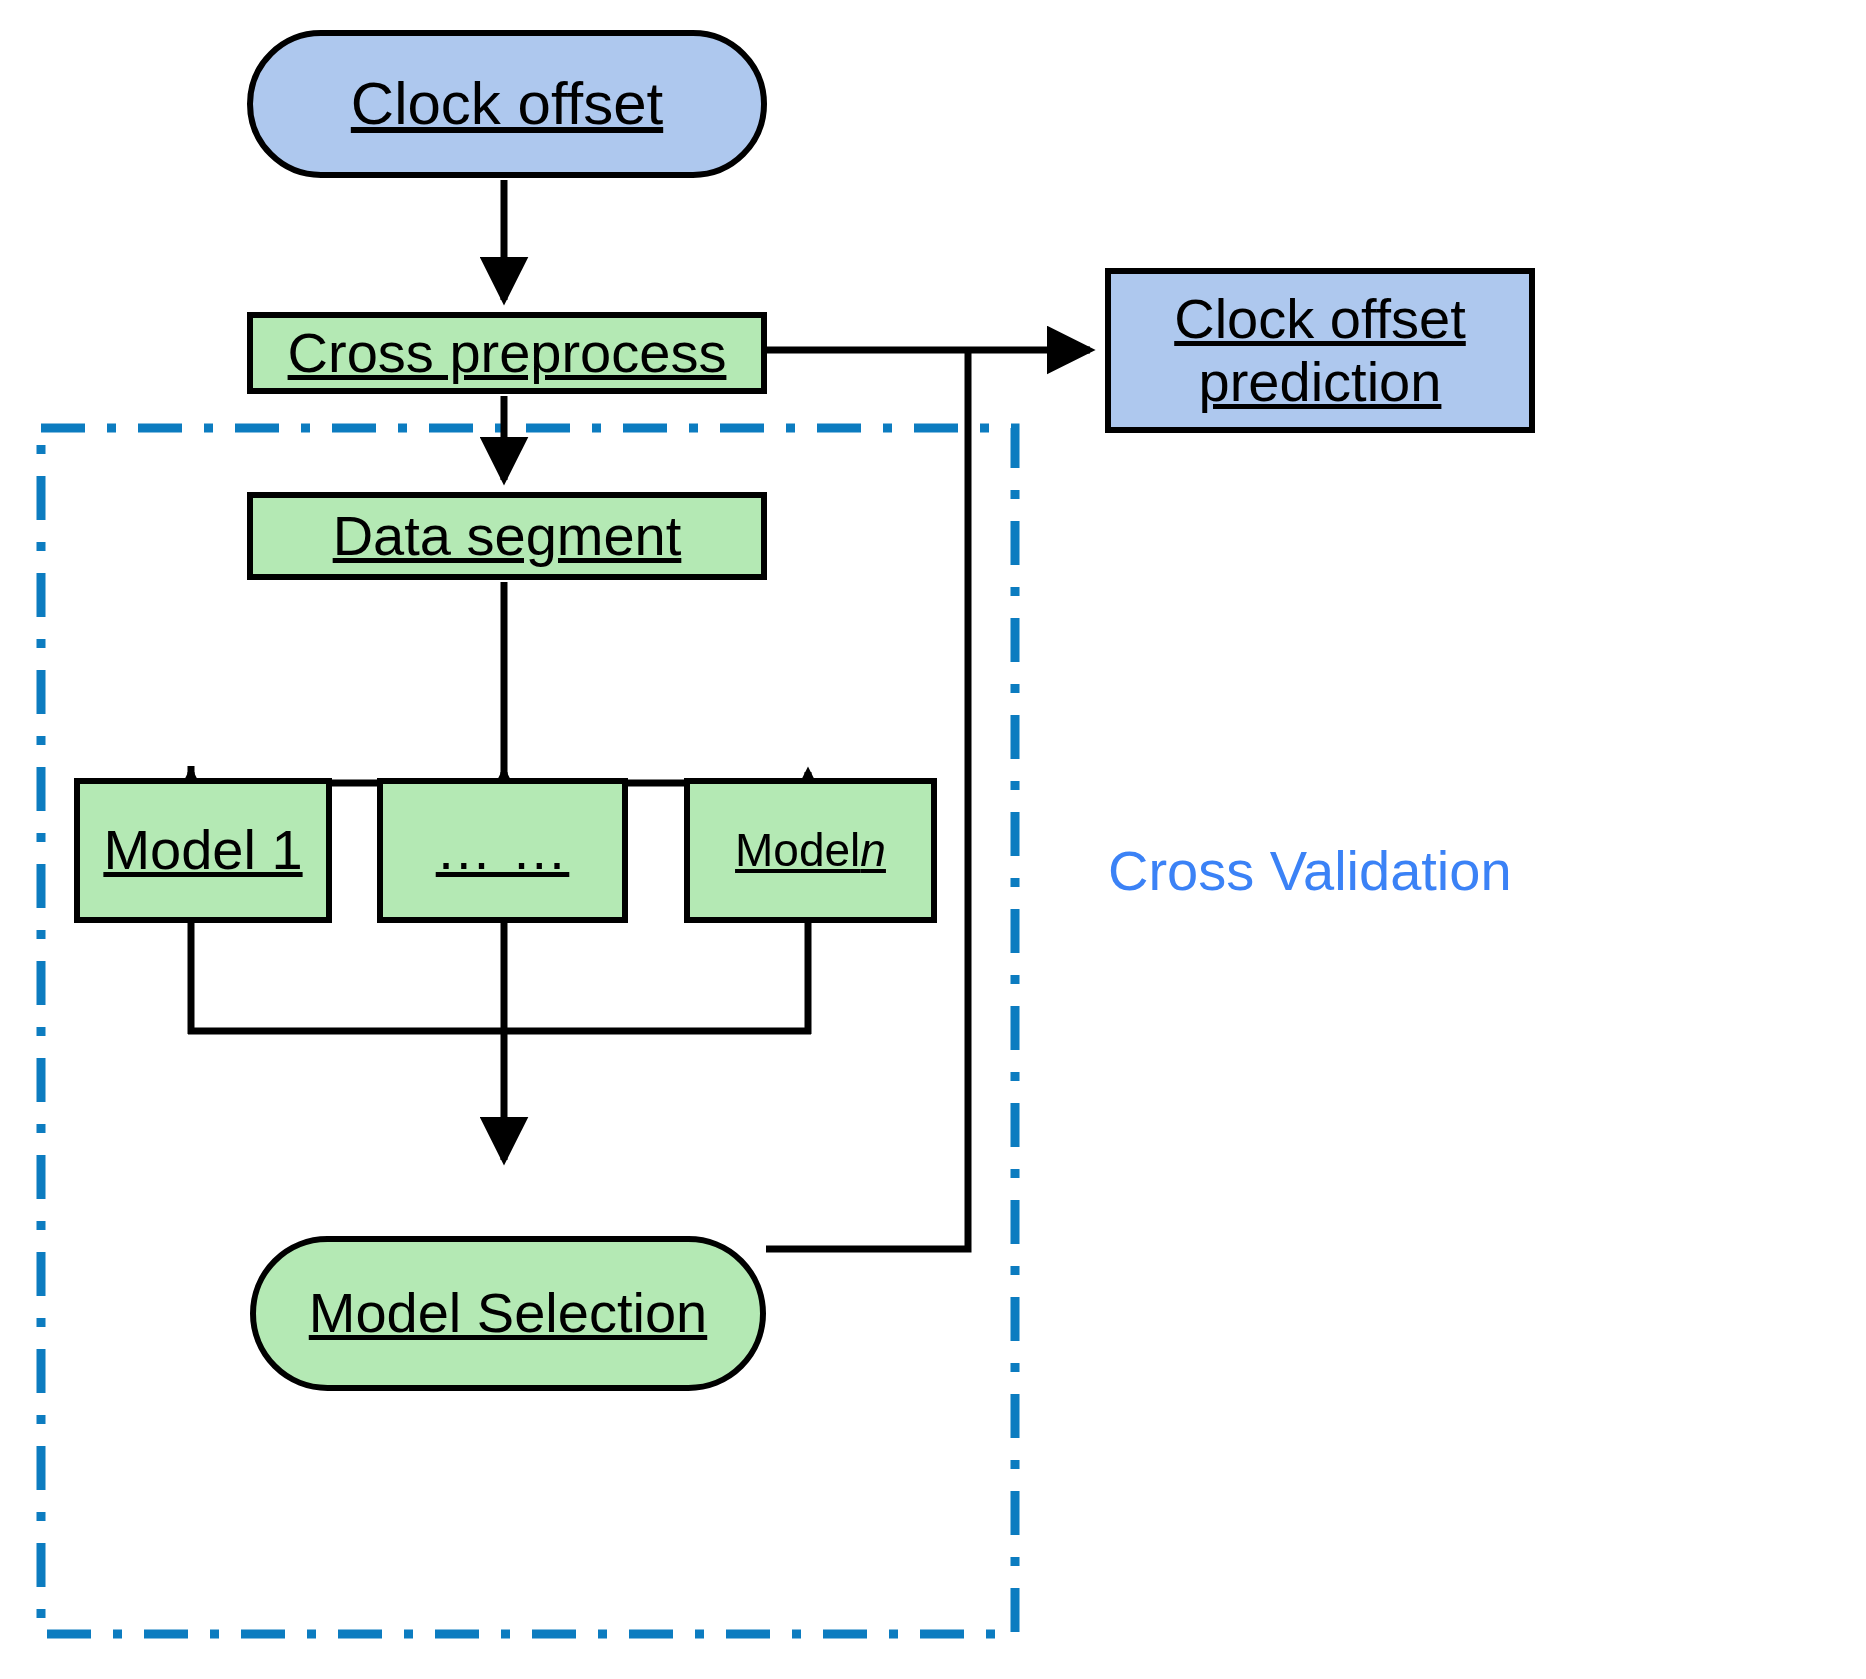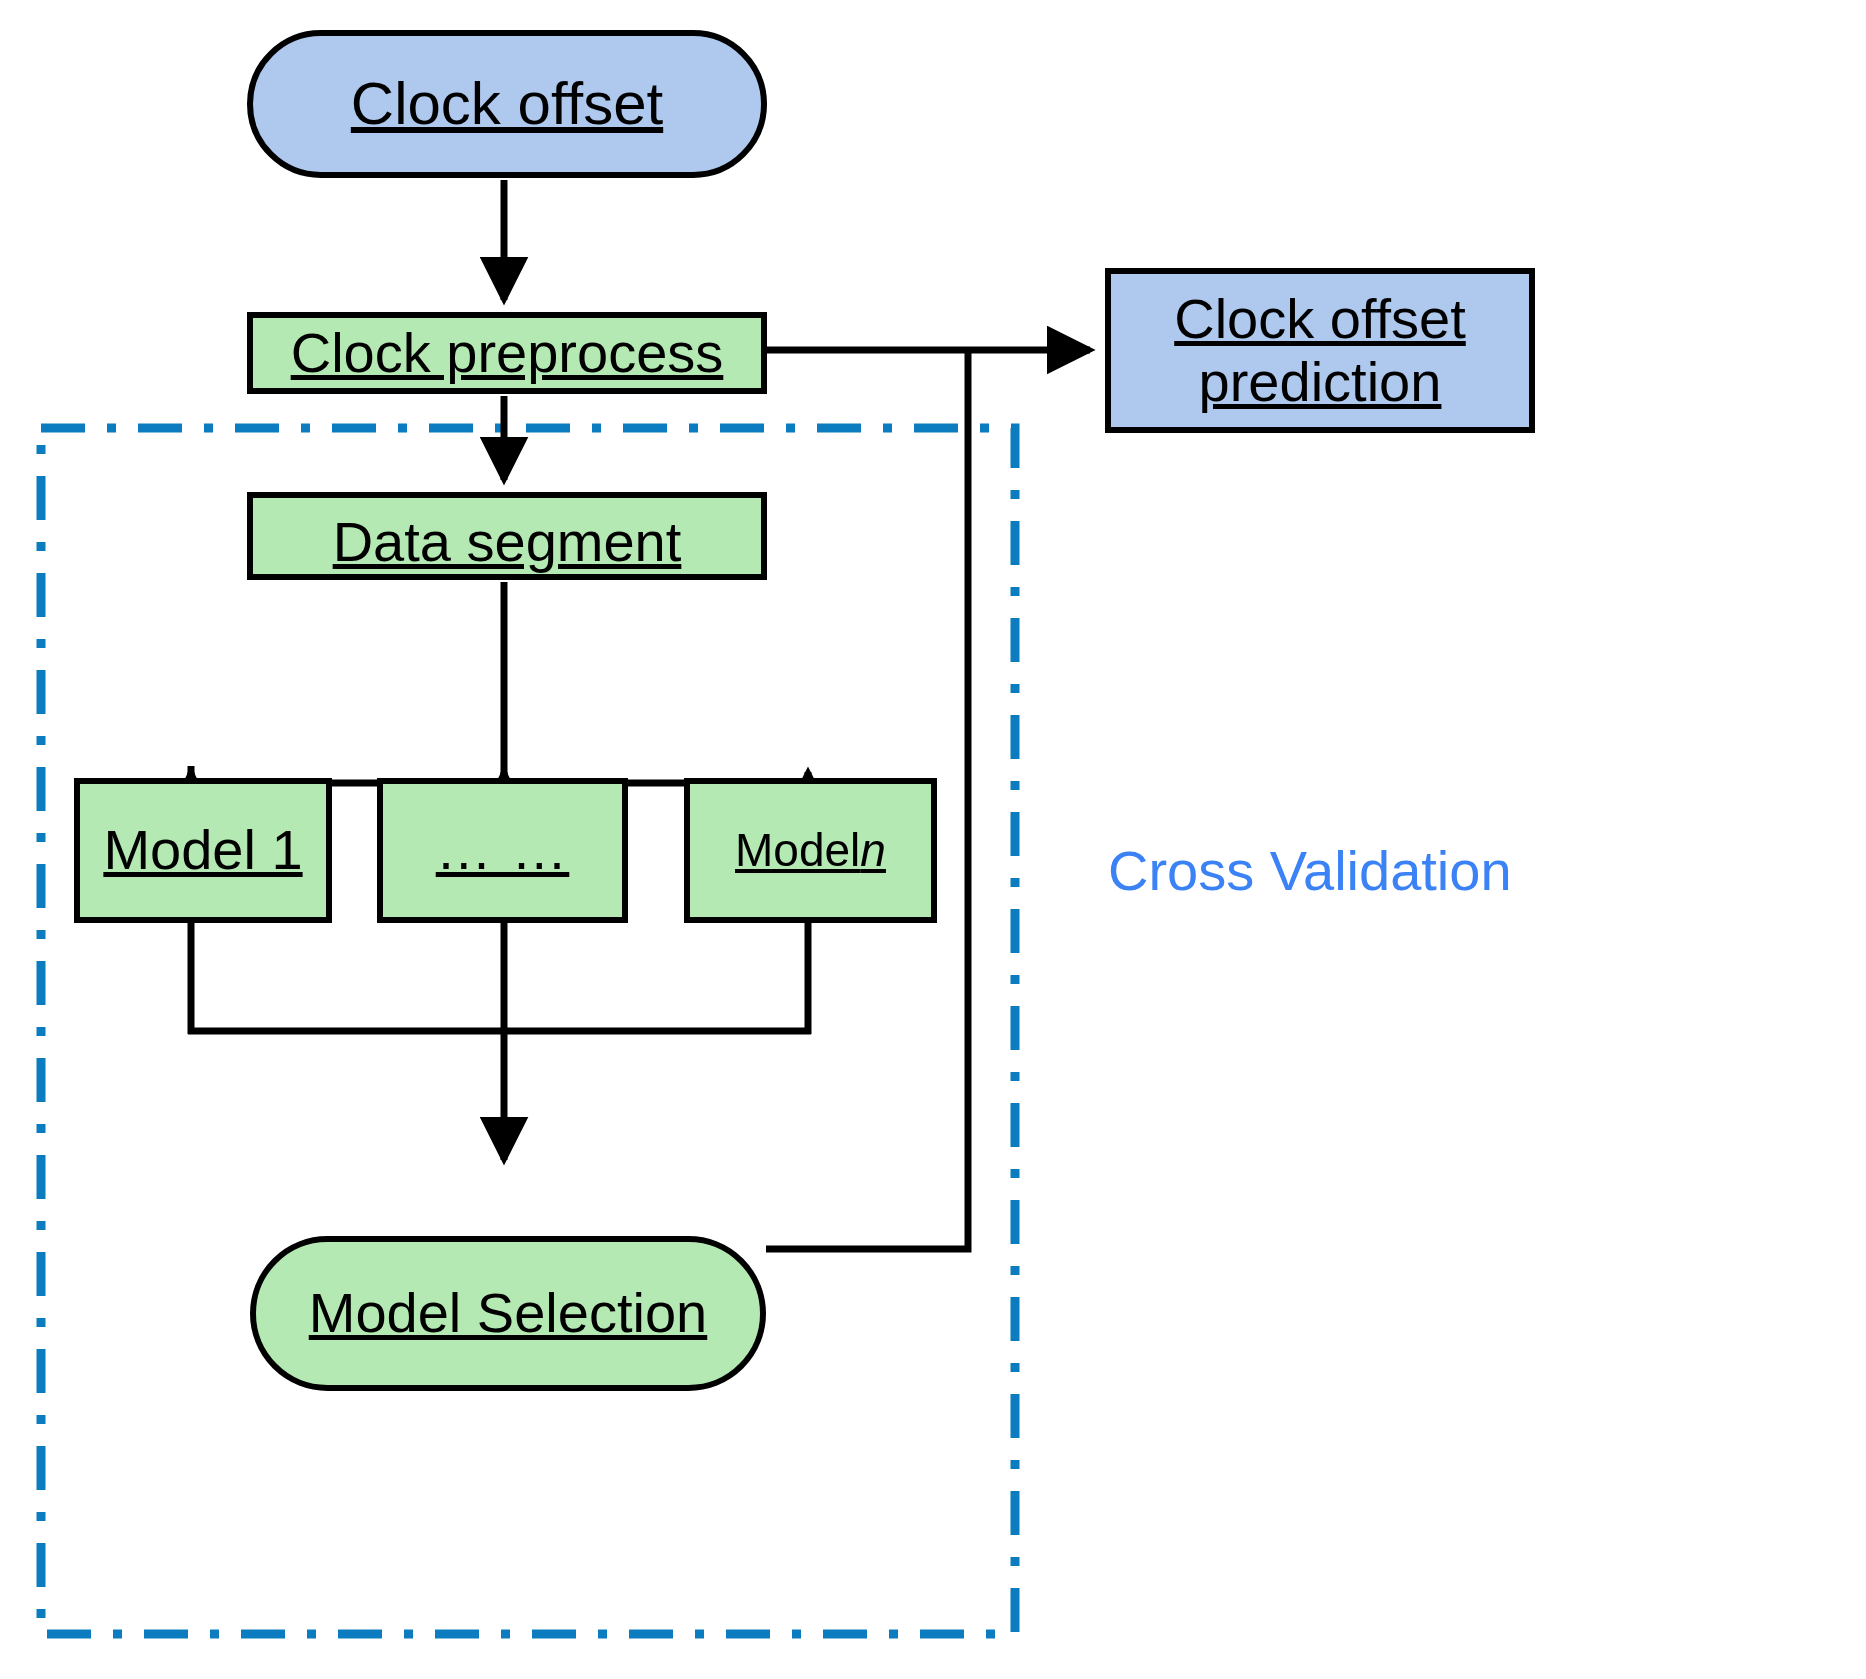--- a/index.html
+++ b/index.html
@@ -50,21 +50,20 @@
     left: 247px; top: 312px; width: 520px; height: 82px;
     font-size: 56px;
   }
   #n-clock-offset-prediction {
     left: 1105px; top: 268px; width: 430px; height: 165px;
     font-size: 56px;
   }
   #n-data-segment {
     left: 247px; top: 492px; width: 520px; height: 88px;
     font-size: 56px;
-    align-items: flex-end;
   }
   #n-model-1 {
     left: 74px; top: 778px; width: 258px; height: 145px;
     font-size: 56px;
   }
   #n-model-dots {
     left: 377px; top: 778px; width: 251px; height: 145px;
     font-size: 56px;
     letter-spacing: 2px;
   }
@@ -125,21 +124,21 @@
     <line x1="504" y1="1031" x2="504" y2="1160" stroke="#000000" stroke-width="7" marker-end="url(#arrowhead)"></line>
 
     <polyline points="766,1249 968,1249 968,350" fill="none" stroke="#000000" stroke-width="7"></polyline>
   </svg>
 
   <div class="node blue pill" id="n-clock-offset">
     <span>Clock offset</span>
   </div>
 
   <div class="node green" id="n-data-preprocess">
-    <span>Clock preprocess</span>
+    <span>Cross preprocess</span>
   </div>
 
   <div class="node blue" id="n-clock-offset-prediction">
     <span>Clock offset
 prediction</span>
   </div>
 
   <div class="node green" id="n-data-segment">
     <span>Data segment</span>
   </div>

